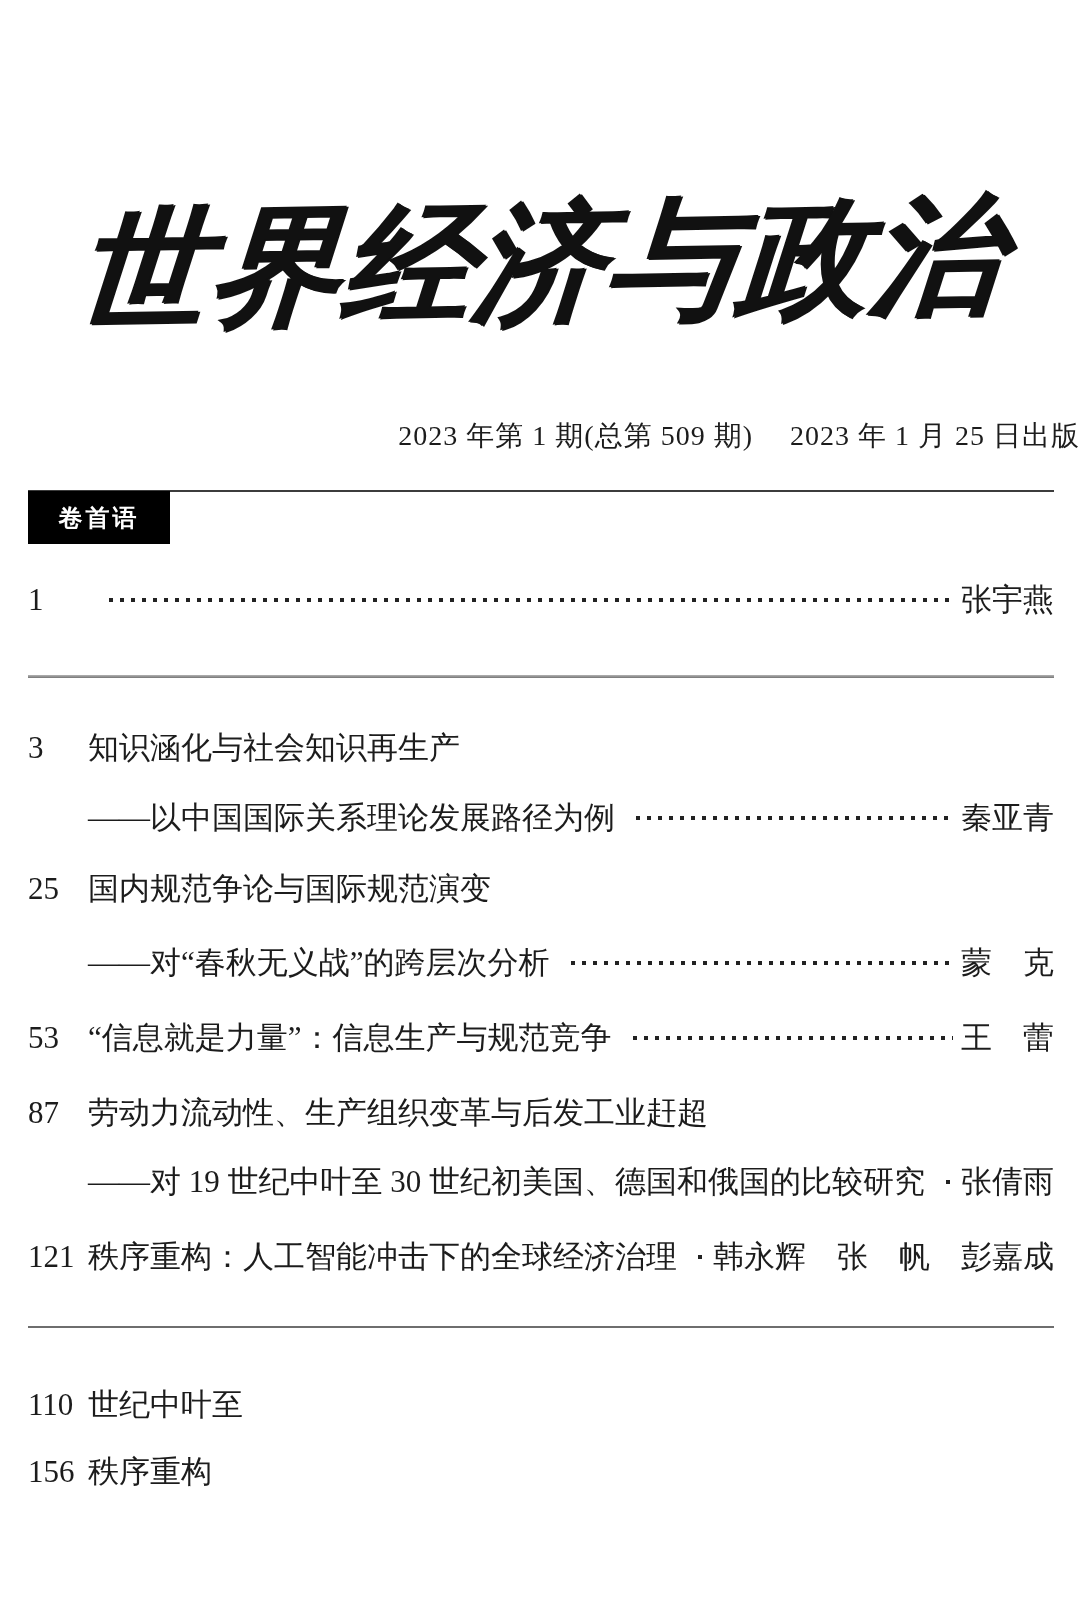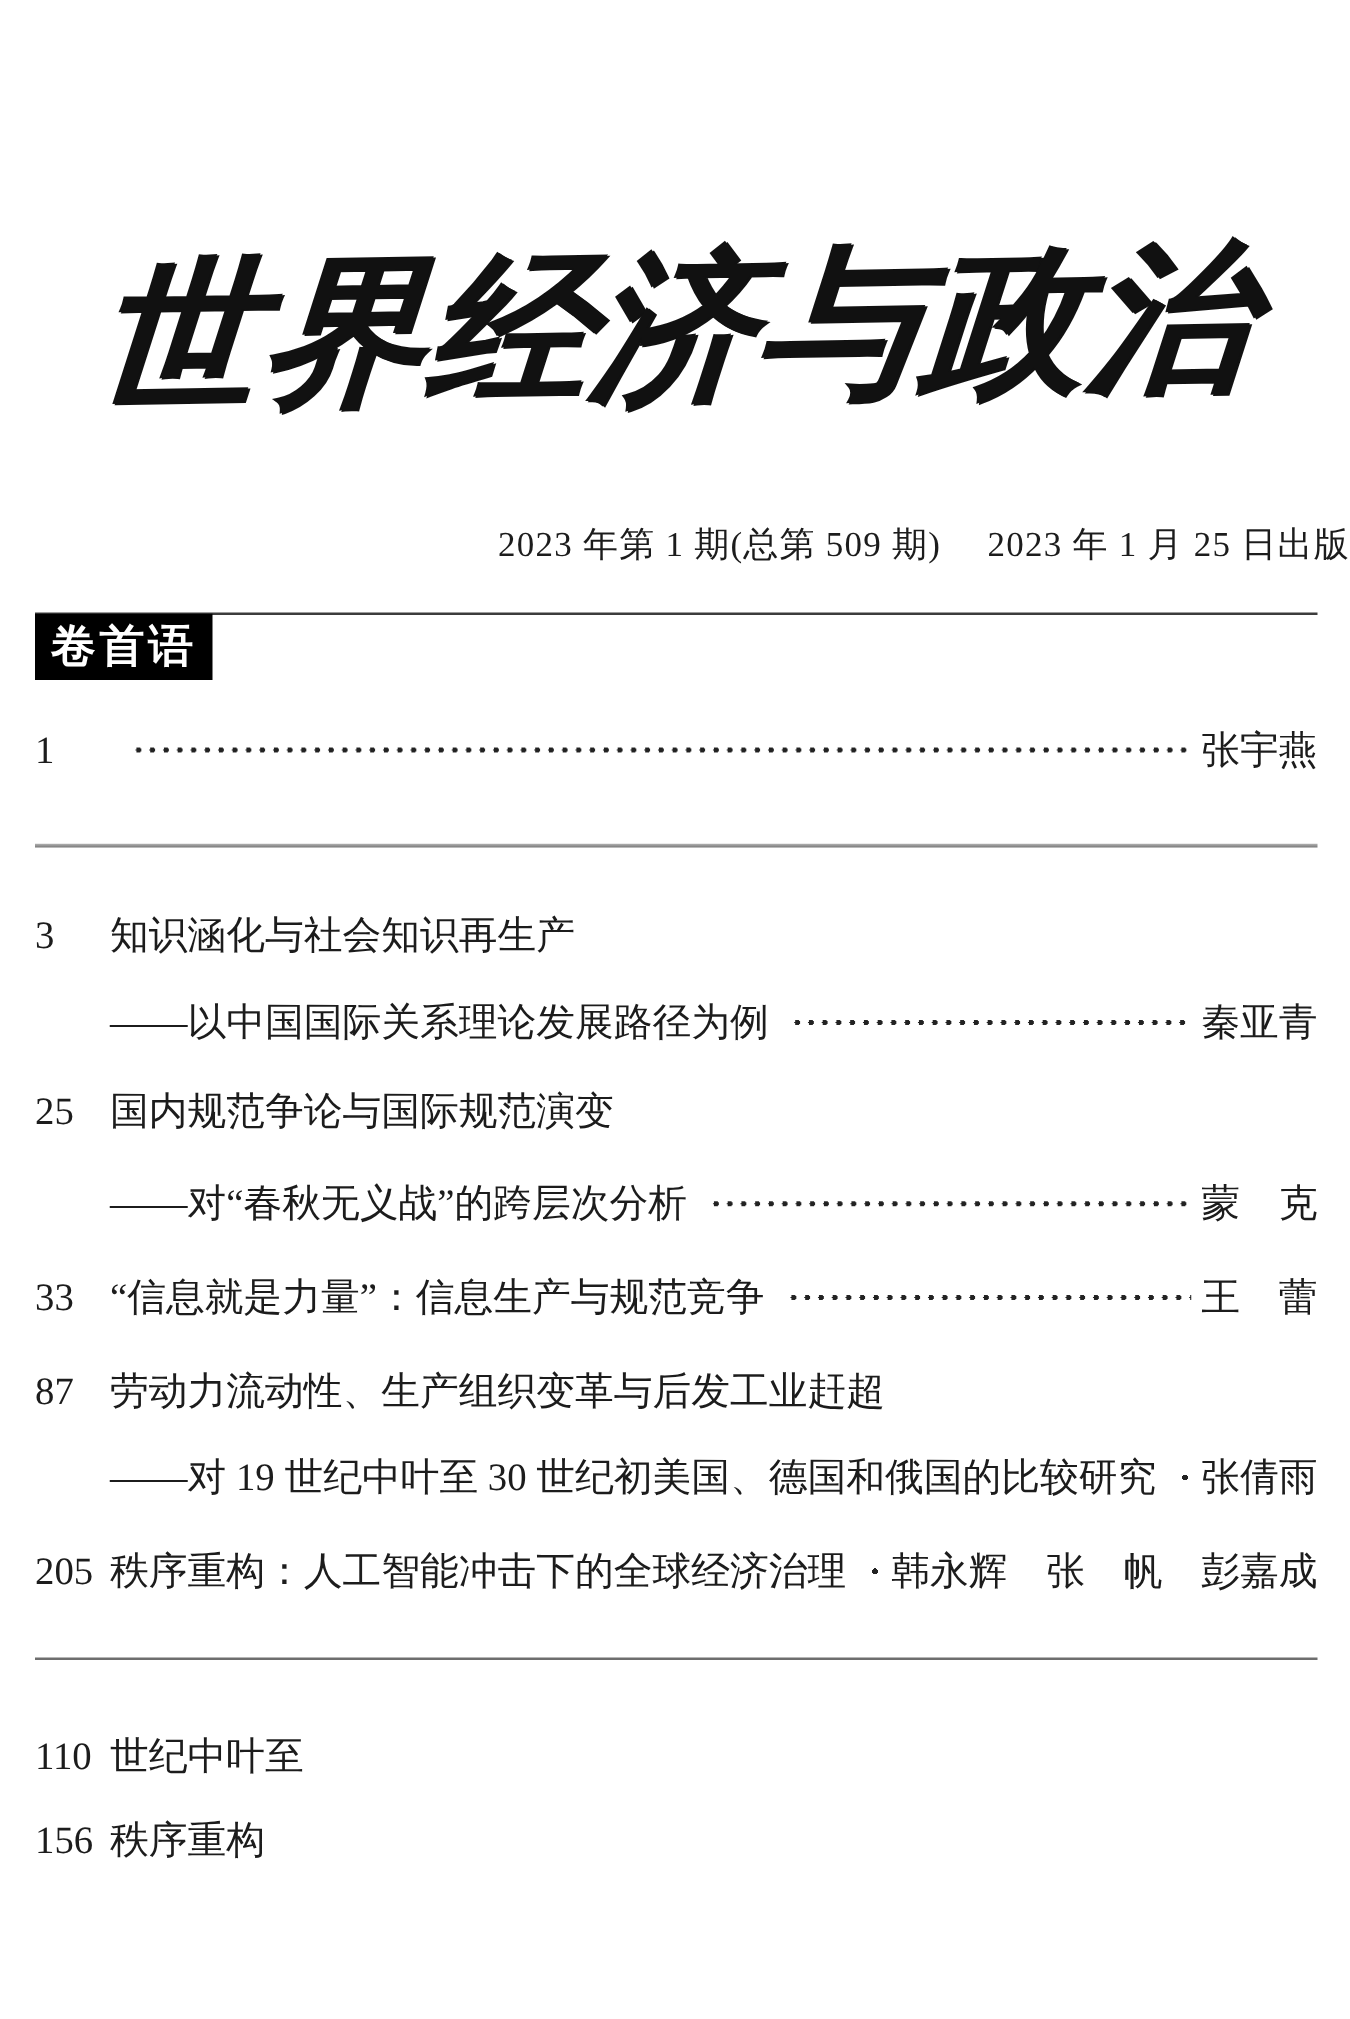--- a/index.html
+++ b/index.html
@@ -21,21 +21,21 @@
     text-align:right;font-size:28px;letter-spacing:1px;
   }
   .header-rule{
     position:absolute;top:490px;left:28px;right:26px;height:2px;background:#3c3c3c;
   }
   .section-box{
     position:absolute;top:491px;left:28px;width:142px;height:53px;
     background:#000;color:#fff;
     display:flex;align-items:center;justify-content:center;
     font-family:"Liberation Sans","DejaVu Sans",sans-serif;
-    font-size:36px;font-weight:bold;letter-spacing:3px;
+    font-size:24px;font-weight:bold;letter-spacing:3px;
   }
   .row{
     position:absolute;left:28px;right:26px;height:42px;
     display:flex;align-items:center;font-size:31px;white-space:nowrap;
   }
   .num{flex:none;width:60px;}
   .title{flex:none;}
   .dots{
     flex:1;height:42px;margin:0 8px 0 18px;
     background-image:radial-gradient(circle 2.3px at 5px 50%, #222 98%, transparent 100%);
@@ -86,39 +86,39 @@
     <span class="title">国内规范争论与国际规范演变</span>
   </div>
   <div class="row" style="top:942px">
     <span class="num"></span>
     <span class="title">——对“春秋无义战”的跨层次分析</span>
     <span class="dots"></span>
     <span class="authors">蒙　克</span>
   </div>
 
   <div class="row" style="top:1017px">
-    <span class="num">33</span>
+    <span class="num">53</span>
     <span class="title">“信息就是力量”：信息生产与规范竞争</span>
     <span class="dots"></span>
     <span class="authors">王　蕾</span>
   </div>
 
   <div class="row" style="top:1092px">
     <span class="num">87</span>
     <span class="title">劳动力流动性、生产组织变革与后发工业赶超</span>
   </div>
   <div class="row" style="top:1161px">
     <span class="num"></span>
     <span class="title">——对 19 世纪中叶至 30 世纪初美国、德国和俄国的比较研究</span>
     <span class="dots"></span>
     <span class="authors">张倩雨</span>
   </div>
 
   <div class="row" style="top:1236px">
-    <span class="num">205</span>
+    <span class="num">121</span>
     <span class="title">秩序重构：人工智能冲击下的全球经济治理</span>
     <span class="dots"></span>
     <span class="authors">韩永辉　张　帆　彭嘉成</span>
   </div>
 
   <div class="divider thin" style="top:1326px"></div>
 
   <div class="row" style="top:1384px">
     <span class="num">110</span>
     <span class="title">世纪中叶至</span>

